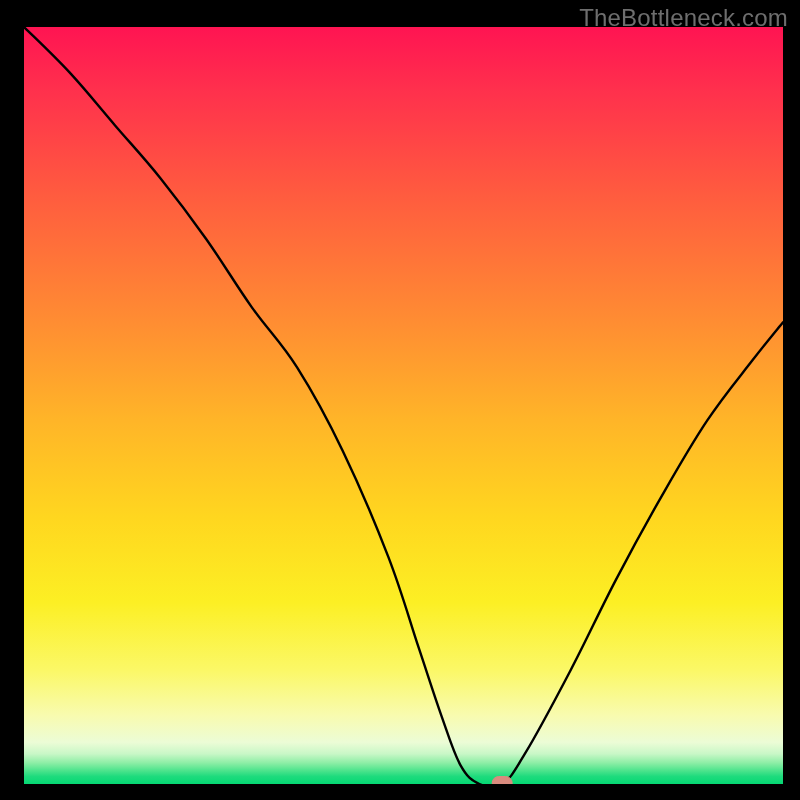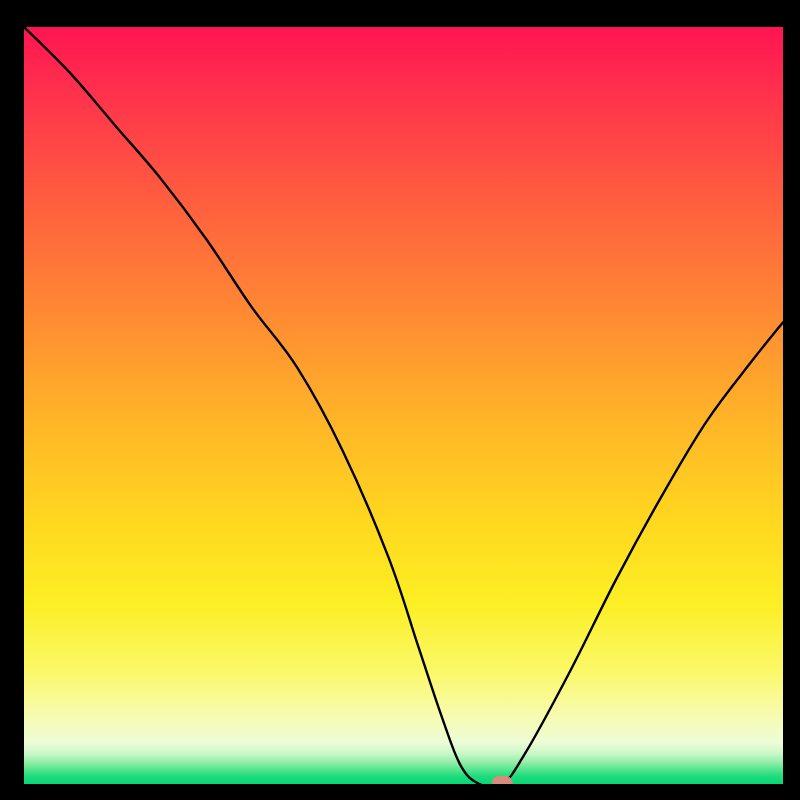--- a/index.html
+++ b/index.html
@@ -82,20 +82,21 @@
   .marker {
     fill: #d98b7e;
     stroke: #d98b7e;
   }
 </style>
 </head>
 <body>
 
 <div class="stage">
 
+  <div class="watermark">TheBottleneck.com</div>
 
   <div class="plot-wrap">
     <div class="plot">
       <div class="gradient"></div>
 
       <svg class="curve-svg" viewBox="0 0 759 757" preserveAspectRatio="none">
         <g class="curve">
           <path d="M 0.00 0.00 C 8.20 8.18, 29.15 27.71, 45.54 45.42 C 61.93 63.13, 74.69 79.33, 91.08 98.41 C 107.47 117.49, 120.23 130.96, 136.62 151.40 C 153.01 171.84, 165.77 188.80, 182.16 211.96 C 198.55 235.12, 211.31 256.93, 227.70 280.09 C 244.09 303.25, 256.85 314.76, 273.24 340.65 C 289.63 366.54, 302.39 389.86, 318.78 423.92 C 335.17 457.99, 350.66 494.47, 364.32 529.90 C 377.98 565.33, 385.12 592.13, 394.68 620.74 C 404.24 649.35, 409.94 667.75, 417.45 688.87 C 424.96 709.99, 429.59 725.81, 436.42 738.08 C 443.26 750.34, 447.89 753.59, 455.40 757.00 C 462.91 760.41, 469.97 762.45, 478.17 757.00 C 486.37 751.55, 488.64 747.16, 500.94 726.72 C 513.24 706.28, 530.09 674.79, 546.48 643.45 C 562.87 612.11, 575.63 583.95, 592.02 552.61 C 608.41 521.27, 621.17 497.95, 637.56 469.34 C 653.95 440.73, 666.71 418.17, 683.10 393.64 C 699.49 369.11, 714.98 350.79, 728.64 333.08 C 742.30 315.37, 753.54 302.04, 759.00 295.23"></path>
         </g>
         <g>

